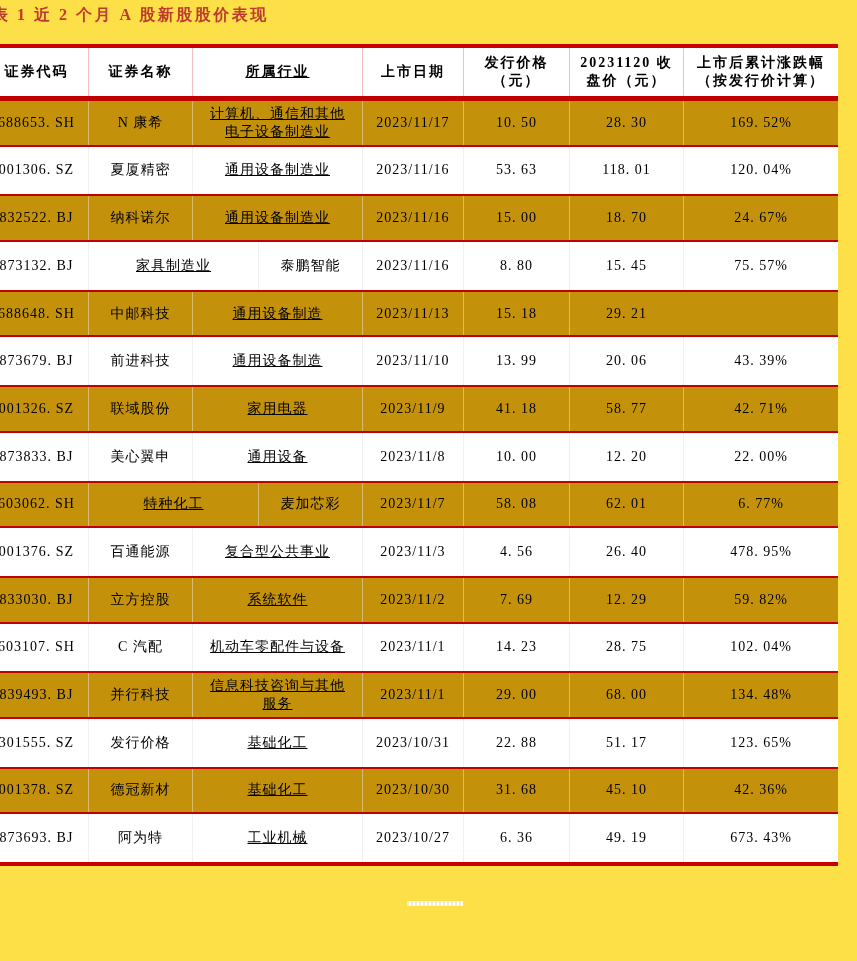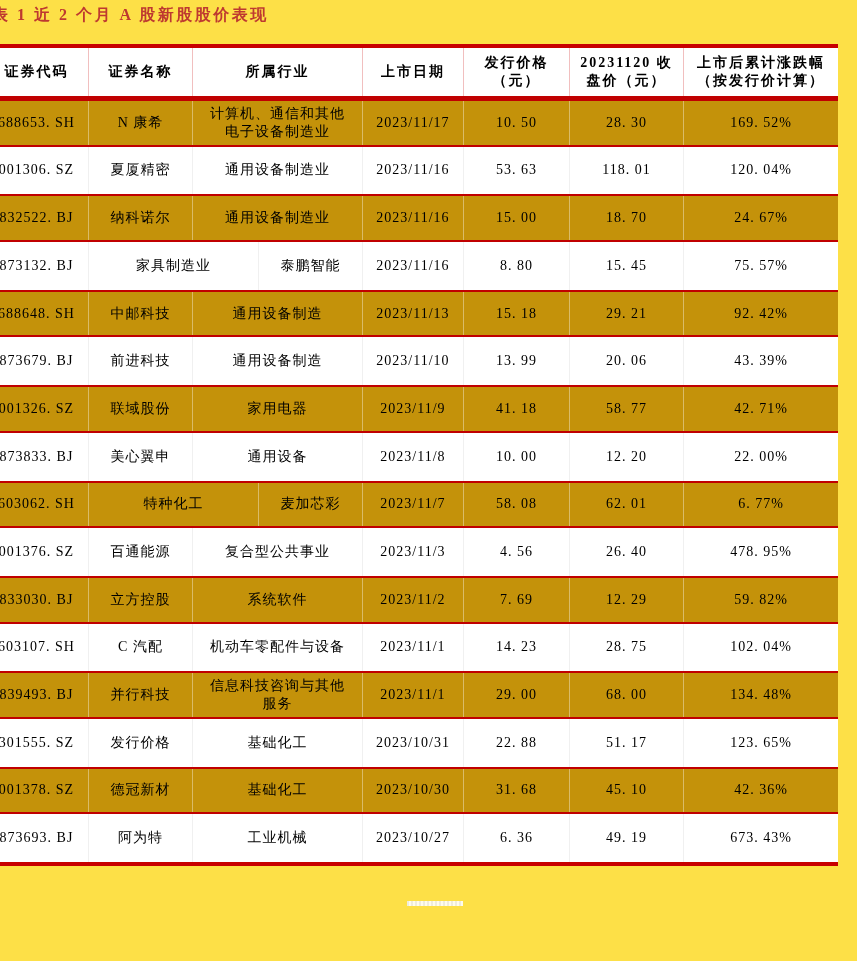--- a/index.html
+++ b/index.html
@@ -55,21 +55,21 @@
     text-align:center;
     font-size:14px;
     line-height:1.3;
     letter-spacing:1px;
     white-space:pre-line;
     overflow:hidden;
   }
   .header-row .cell{letter-spacing:2px;}
   .c1{width:103px;}
   .c2{width:104px;}
-  .c3{width:170px;}
+  .c3{width:170px;text-decoration:underline;}
   .c4{width:101px;}
   .c5{width:106px;text-align:center;}
   .c6{width:114px;}
   .c7{width:155px;}
   .cell + .cell{border-left:1px solid rgba(0,0,0,0.06);}
   .row.gold .cell + .cell{border-left:1px solid rgba(255,255,255,0.38);}
   .header-row .cell + .cell{border-left:1px solid rgba(200,0,0,0.25);}
   .bottom-line{
     height:4px;
     background:#c80000;
@@ -142,21 +142,20 @@
           <div class="cell c6">15. 45</div>
           <div class="cell c7">75. 57%</div>
         </div>
         <div class="row gold">
           <div class="cell c1">688648. SH</div>
           <div class="cell c2">中邮科技</div>
           <div class="cell c3">通用设备制造</div>
           <div class="cell c4">2023/11/13</div>
           <div class="cell c5">15. 18</div>
           <div class="cell c6">29. 21</div>
-          <div class="cell c7">92. 42%</div>
         </div>
         <div class="row plain">
           <div class="cell c1">873679. BJ</div>
           <div class="cell c2">前进科技</div>
           <div class="cell c3">通用设备制造</div>
           <div class="cell c4">2023/11/10</div>
           <div class="cell c5">13. 99</div>
           <div class="cell c6">20. 06</div>
           <div class="cell c7">43. 39%</div>
         </div>

